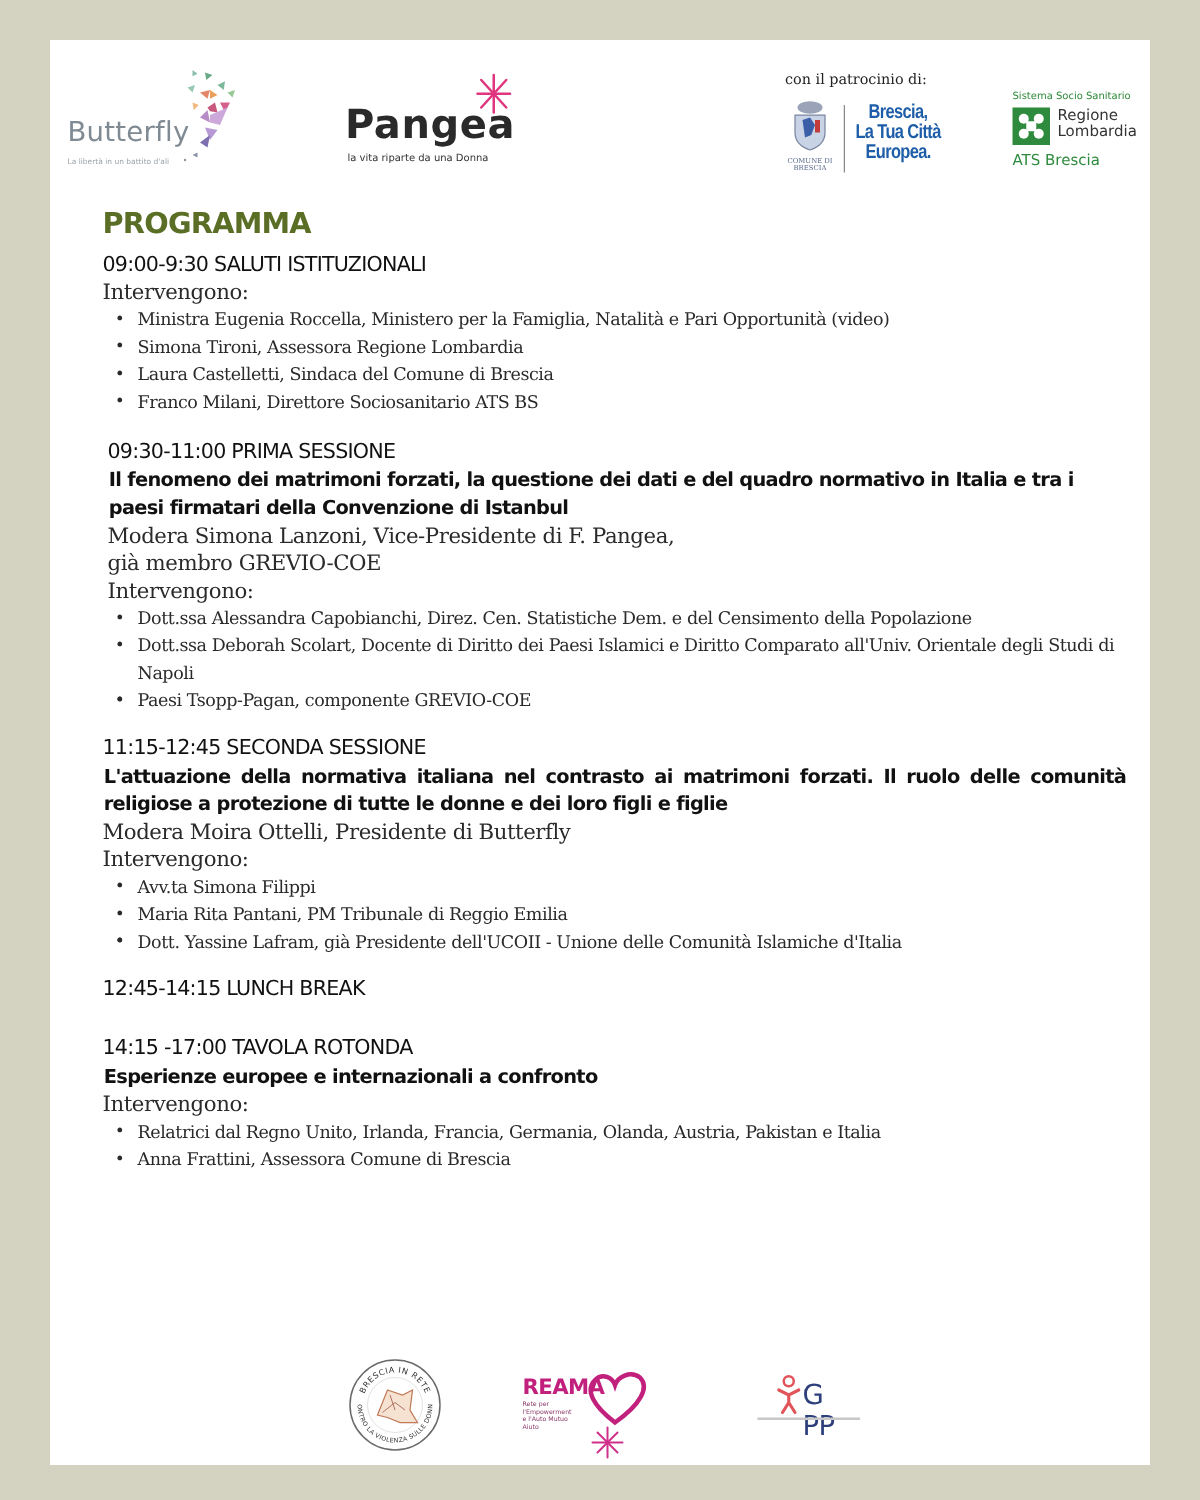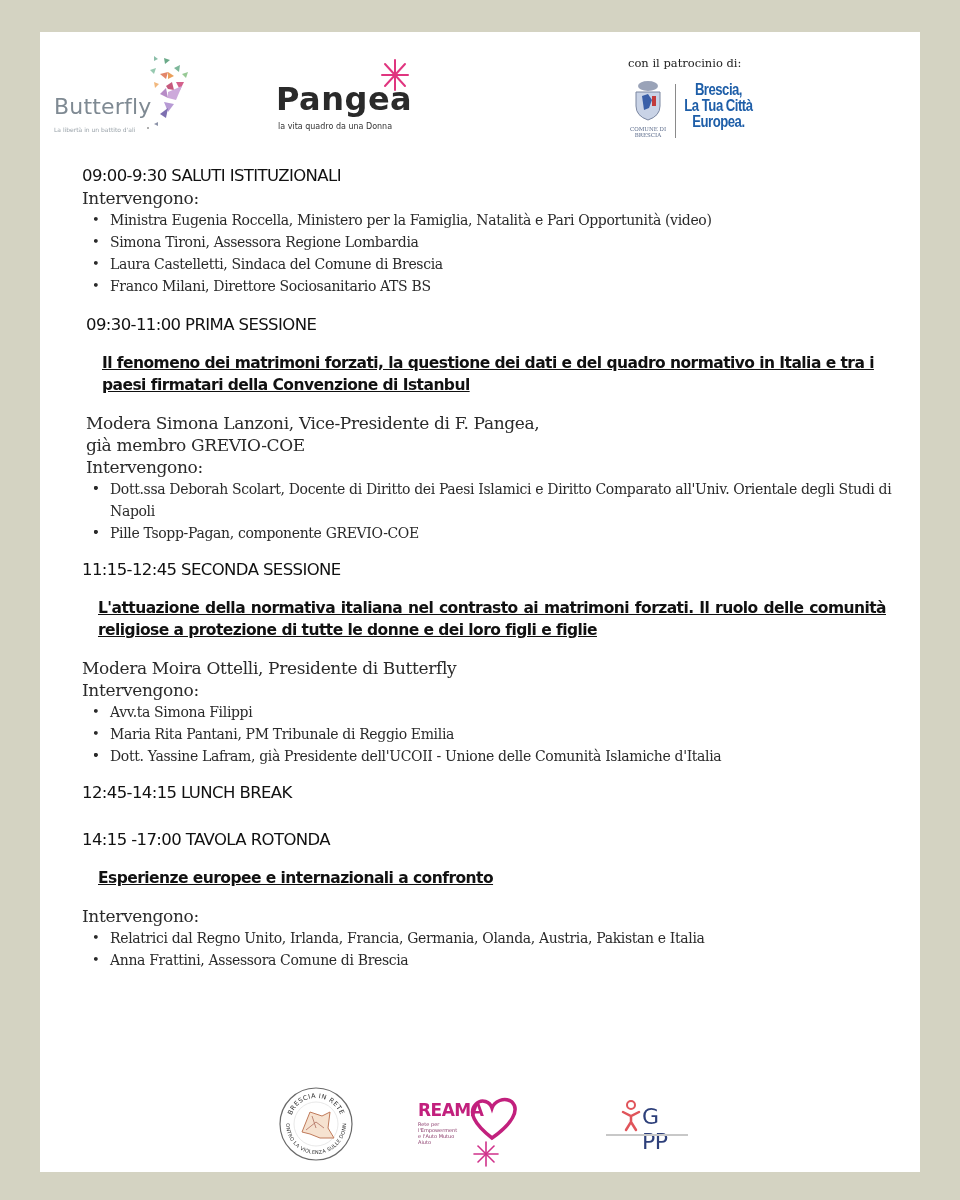--- a/index.html
+++ b/index.html
@@ -70,21 +70,21 @@
     color: #5a6e25; letter-spacing: -0.6px; margin: 0 0 6px 0; line-height: 30px;
   }
   .section { margin: 0; }
   .section.indented { padding-left: 4px; }
   .sec-head {
     font-family: "DejaVu Sans", sans-serif; font-weight: normal; font-size: 16.5px;
     color: #111; letter-spacing: -0.6px; line-height: 23px; margin: 0;
   }
   .sec-sub {
     font-family: "DejaVu Sans", sans-serif; font-weight: bold; font-size: 15.5px;
-    color: #111; letter-spacing: -0.55px; line-height: 22px; margin: 16px; text-decoration: underline;
+    color: #111; letter-spacing: -0.55px; line-height: 22px; margin: 1px;
   }
   .sec-sub.justify { text-align: justify; text-align-last: left; }
   .line {
     font-family: "DejaVu Serif", serif; font-size: 17px; color: #2a2a2a;
     line-height: 22px; letter-spacing: -0.35px; margin: 0;
   }
   ul.speakers { list-style: none; margin: 0; padding: 0 0 0 10px; }
   ul.speakers li {
     position: relative; padding-left: 18px;
     font-family: "DejaVu Serif", serif; font-size: 14px; color: #2a2a2a;
@@ -152,21 +152,21 @@
   <div class="logo pangea">
     <svg width="30" height="34" viewBox="0 0 30 34">
       <g stroke="#e0357f" stroke-width="2" stroke-linecap="round">
         <line x1="15" y1="2" x2="15" y2="32"></line>
         <line x1="2" y1="17" x2="28" y2="17"></line>
         <line x1="5" y1="6" x2="25" y2="28"></line>
         <line x1="25" y1="6" x2="5" y2="28"></line>
       </g>
     </svg>
     <div class="word">Pangea</div>
-    <div class="tag">la vita quadro da una Donna</div>
+    <div class="tag">la vita riparte da una Donna</div>
   </div>
 
   <div class="logo patrocinio">
     <div class="label">con il patrocinio di:</div>
     <svg class="crest" width="40" height="46" viewBox="0 0 40 46">
       <ellipse cx="20" cy="8" rx="10" ry="5" fill="#9aa3b8"></ellipse>
       <path d="M8 14 h24 v14 q0 10 -12 14 q-12 -4 -12 -14z" fill="#c9d3e6" stroke="#7a86a0" stroke-width="1"></path>
       <path d="M14 18 l6 -2 l4 6 l-3 8 l-5 2 z" fill="#3a5fa8"></path>
       <rect x="24" y="18" width="4" height="10" fill="#c23a3a"></rect>
     </svg>
@@ -175,22 +175,42 @@
       <div>BRESCIA</div>
     </div>
     <div class="divider"></div>
     <div class="bce">
       <div>Brescia,</div>
       <div>La Tua Città</div>
       <div>Europea.</div>
     </div>
   </div>
 
+  <div class="logo ats">
+    <div class="sss">Sistema Socio Sanitario</div>
+    <div class="square">
+      <svg width="30" height="30" viewBox="0 0 30 30">
+        <g fill="#ffffff">
+          <circle cx="9" cy="9" r="4"></circle>
+            <circle cx="21" cy="9" r="4"></circle>
+          <circle cx="9" cy="21" r="4"></circle>
+            <circle cx="21" cy="21" r="4"></circle>
+          <rect x="11" y="11" width="8" height="8"></rect>
+        </g>
+      </svg>
+    </div>
+    <div class="rl">
+      <div>Regione</div>
+      <div>Lombardia</div>
+    </div>
+    <div class="atsb">ATS Brescia</div>
+  </div>
 
   <div class="content">
+    <div class="prog-title">PROGRAMMA</div>
 
     <div class="section">
       <div class="sec-head">09:00-9:30 SALUTI ISTITUZIONALI</div>
       <div class="line">Intervengono:</div>
       <ul class="speakers">
         <li><span class="bullet">•</span><span>Ministra Eugenia Roccella, Ministero per la Famiglia, Natalità e Pari Opportunità (video)</span></li>
         <li><span class="bullet">•</span><span>Simona Tironi, Assessora Regione Lombardia</span></li>
         <li><span class="bullet">•</span><span>Laura Castelletti, Sindaca del Comune di Brescia</span></li>
         <li><span class="bullet">•</span><span>Franco Milani, Direttore Sociosanitario ATS BS</span></li>
       </ul>
@@ -198,24 +218,24 @@
 
     <div class="gap-1"></div>
 
     <div class="section indented">
       <div class="sec-head">09:30-11:00 PRIMA SESSIONE</div>
       <div class="sec-sub">Il fenomeno dei matrimoni forzati, la questione dei dati e del quadro normativo in Italia e tra i paesi firmatari della Convenzione di Istanbul</div>
       <div class="line">Modera Simona Lanzoni, Vice-Presidente di F. Pangea,</div>
       <div class="line">già membro GREVIO-COE</div>
       <div class="line">Intervengono:</div>
       <ul class="speakers" style="padding-left:6px;">
-        <li><span class="bullet">•</span></li>
+        <li><span class="bullet">•</span><span>Dott.ssa Alessandra Capobianchi, Direz. Cen. Statistiche Dem. e del Censimento della Popolazione</span></li>
         <li><span class="bullet">•</span><span>Dott.ssa Deborah Scolart, Docente di Diritto dei Paesi Islamici e Diritto Comparato all'Univ. Orientale degli Studi di Napoli</span></li>
         <li><span class="bullet">•</span></li>
-        <li><span class="bullet">•</span><span>Pille Tsopp-Pagan, componente GREVIO-COE</span></li>
+        <li><span class="bullet">•</span><span>Paesi Tsopp-Pagan, componente GREVIO-COE</span></li>
       </ul>
     </div>
 
     <div class="gap-2"></div>
 
     <div class="section">
       <div class="sec-head">11:15-12:45 SECONDA SESSIONE</div>
       <div class="sec-sub justify">L'attuazione della normativa italiana nel contrasto ai matrimoni forzati. Il ruolo delle comunità religiose a protezione di tutte le donne e dei loro figli e figlie</div>
       <div class="line">Modera Moira Ottelli, Presidente di Butterfly</div>
       <div class="line">Intervengono:</div>

